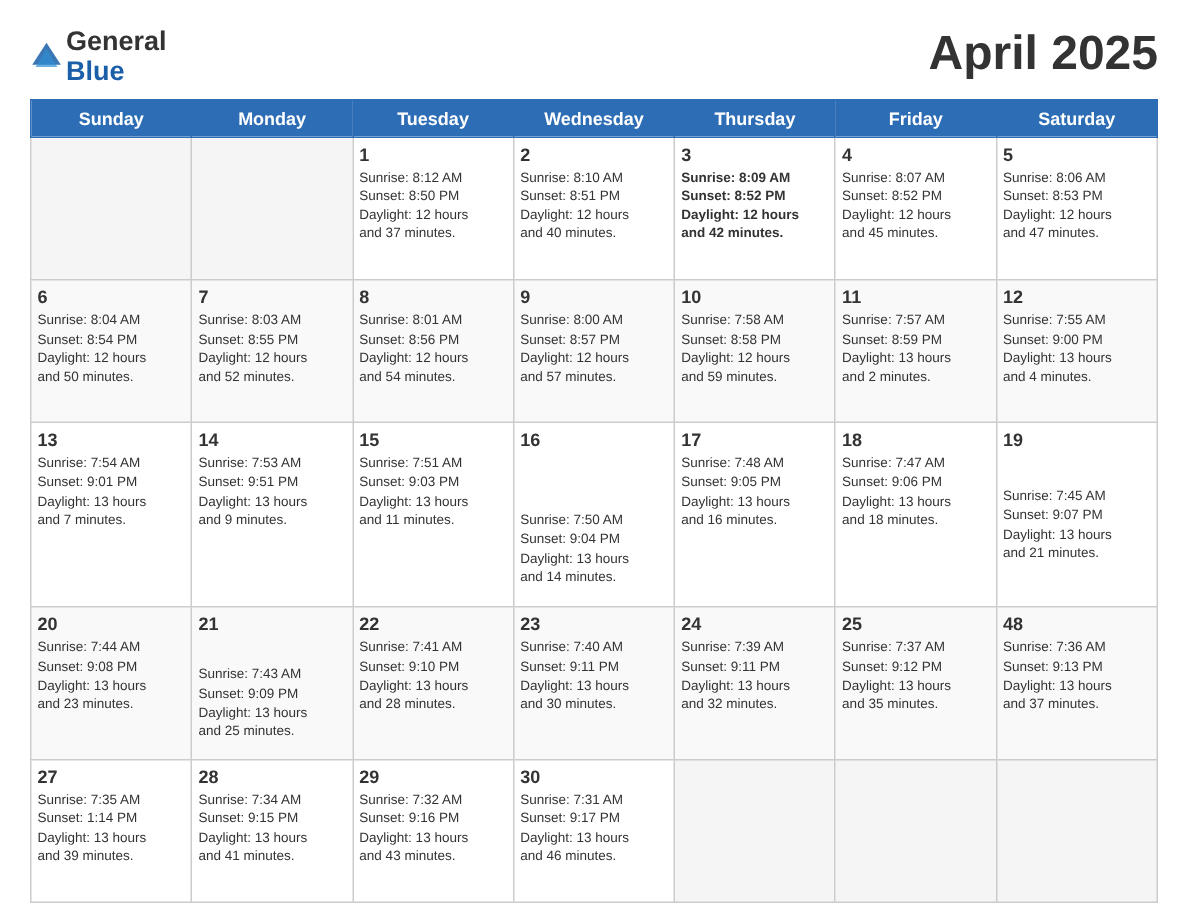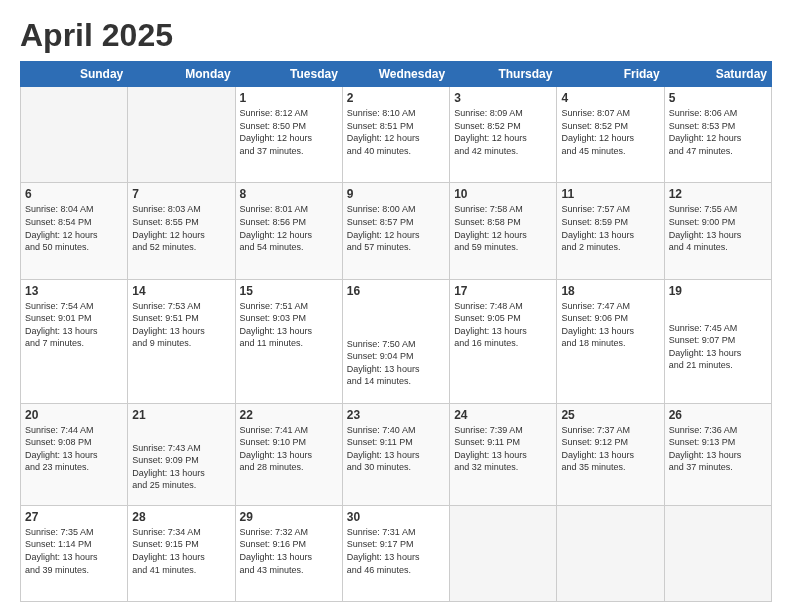--- a/index.html
+++ b/index.html
@@ -67,21 +67,21 @@
       width: 100%;
       table-layout: fixed;
     }
     .calendar th {
       background: #2d6db5;
       color: #fff;
       font-size: 12px;
       font-weight: bold;
       padding: 5px 4px;
       border: 1px solid #2d6db5;
-      text-align: right;
+      text-align: center;
     }
     .calendar td {
       border: 1px solid #ccc;
       vertical-align: top;
       padding: 4px 4px;
       font-size: 9.5px;
       color: #333;
       background: #fff;
       height: 88px;
       width: calc(100% / 7);
@@ -103,20 +103,30 @@
     }
     .row-alt td {
       background: #f9f9f9;
     }
   </style>
 </head>
 <body>
 
 <div class="page">
   <div class="header">
+    <div class="logo">
+      <svg class="logo-icon" viewBox="0 0 30 30" xmlns="http://www.w3.org/2000/svg">
+        <polygon points="15,2 28,22 2,22" fill="#1a5fa8" opacity="0.85"></polygon>
+        <polygon points="15,8 25,24 5,24" fill="#2d8fd4" opacity="0.7"></polygon>
+      </svg>
+      <div class="logo-text">
+        <span class="logo-general">General</span>
+        <span class="logo-blue">Blue</span>
+      </div>
+    </div>
     <div class="title-block">
       <div class="calendar-title">April 2025</div>
     </div>
   </div>
 
   <table class="calendar">
     <thead>
       <tr>
       <th>Sunday</th>
           <th>Monday</th>
@@ -140,21 +150,21 @@
           </td>
           <td>
             <span class="day-number">2</span>
             <div class="day-info" style="white-space: pre-line;">Sunrise: 8:10 AM
 Sunset: 8:51 PM
 Daylight: 12 hours
 and 40 minutes.</div>
           </td>
           <td>
             <span class="day-number">3</span>
-            <div class="day-info" style="white-space: pre-line;">Sunrise: 8:09 AM
+            <div class="day-info" style="white-space: pre-line; font-weight: bold;">Sunrise: 8:09 AM
 Sunset: 8:52 PM
 Daylight: 12 hours
 and 42 minutes.</div>
           </td>
           <td>
             <span class="day-number">4</span>
             <div class="day-info" style="white-space: pre-line;">Sunrise: 8:07 AM
 Sunset: 8:52 PM
 Daylight: 12 hours
 and 45 minutes.</div>
@@ -306,21 +316,21 @@
 and 32 minutes.</div>
           </td>
           <td>
             <span class="day-number">25</span>
             <div class="day-info" style="white-space: pre-line;">Sunrise: 7:37 AM
 Sunset: 9:12 PM
 Daylight: 13 hours
 and 35 minutes.</div>
           </td>
           <td>
-            <span class="day-number">26</span>
+            <span class="day-number">48</span>
             <div class="day-info" style="white-space: pre-line;">Sunrise: 7:36 AM
 Sunset: 9:13 PM
 Daylight: 13 hours
 and 37 minutes.</div>
           </td>
         </tr>
         <tr>
           <td>
             <span class="day-number">27</span>
             <div class="day-info" style="white-space: pre-line;">Sunrise: 7:35 AM

